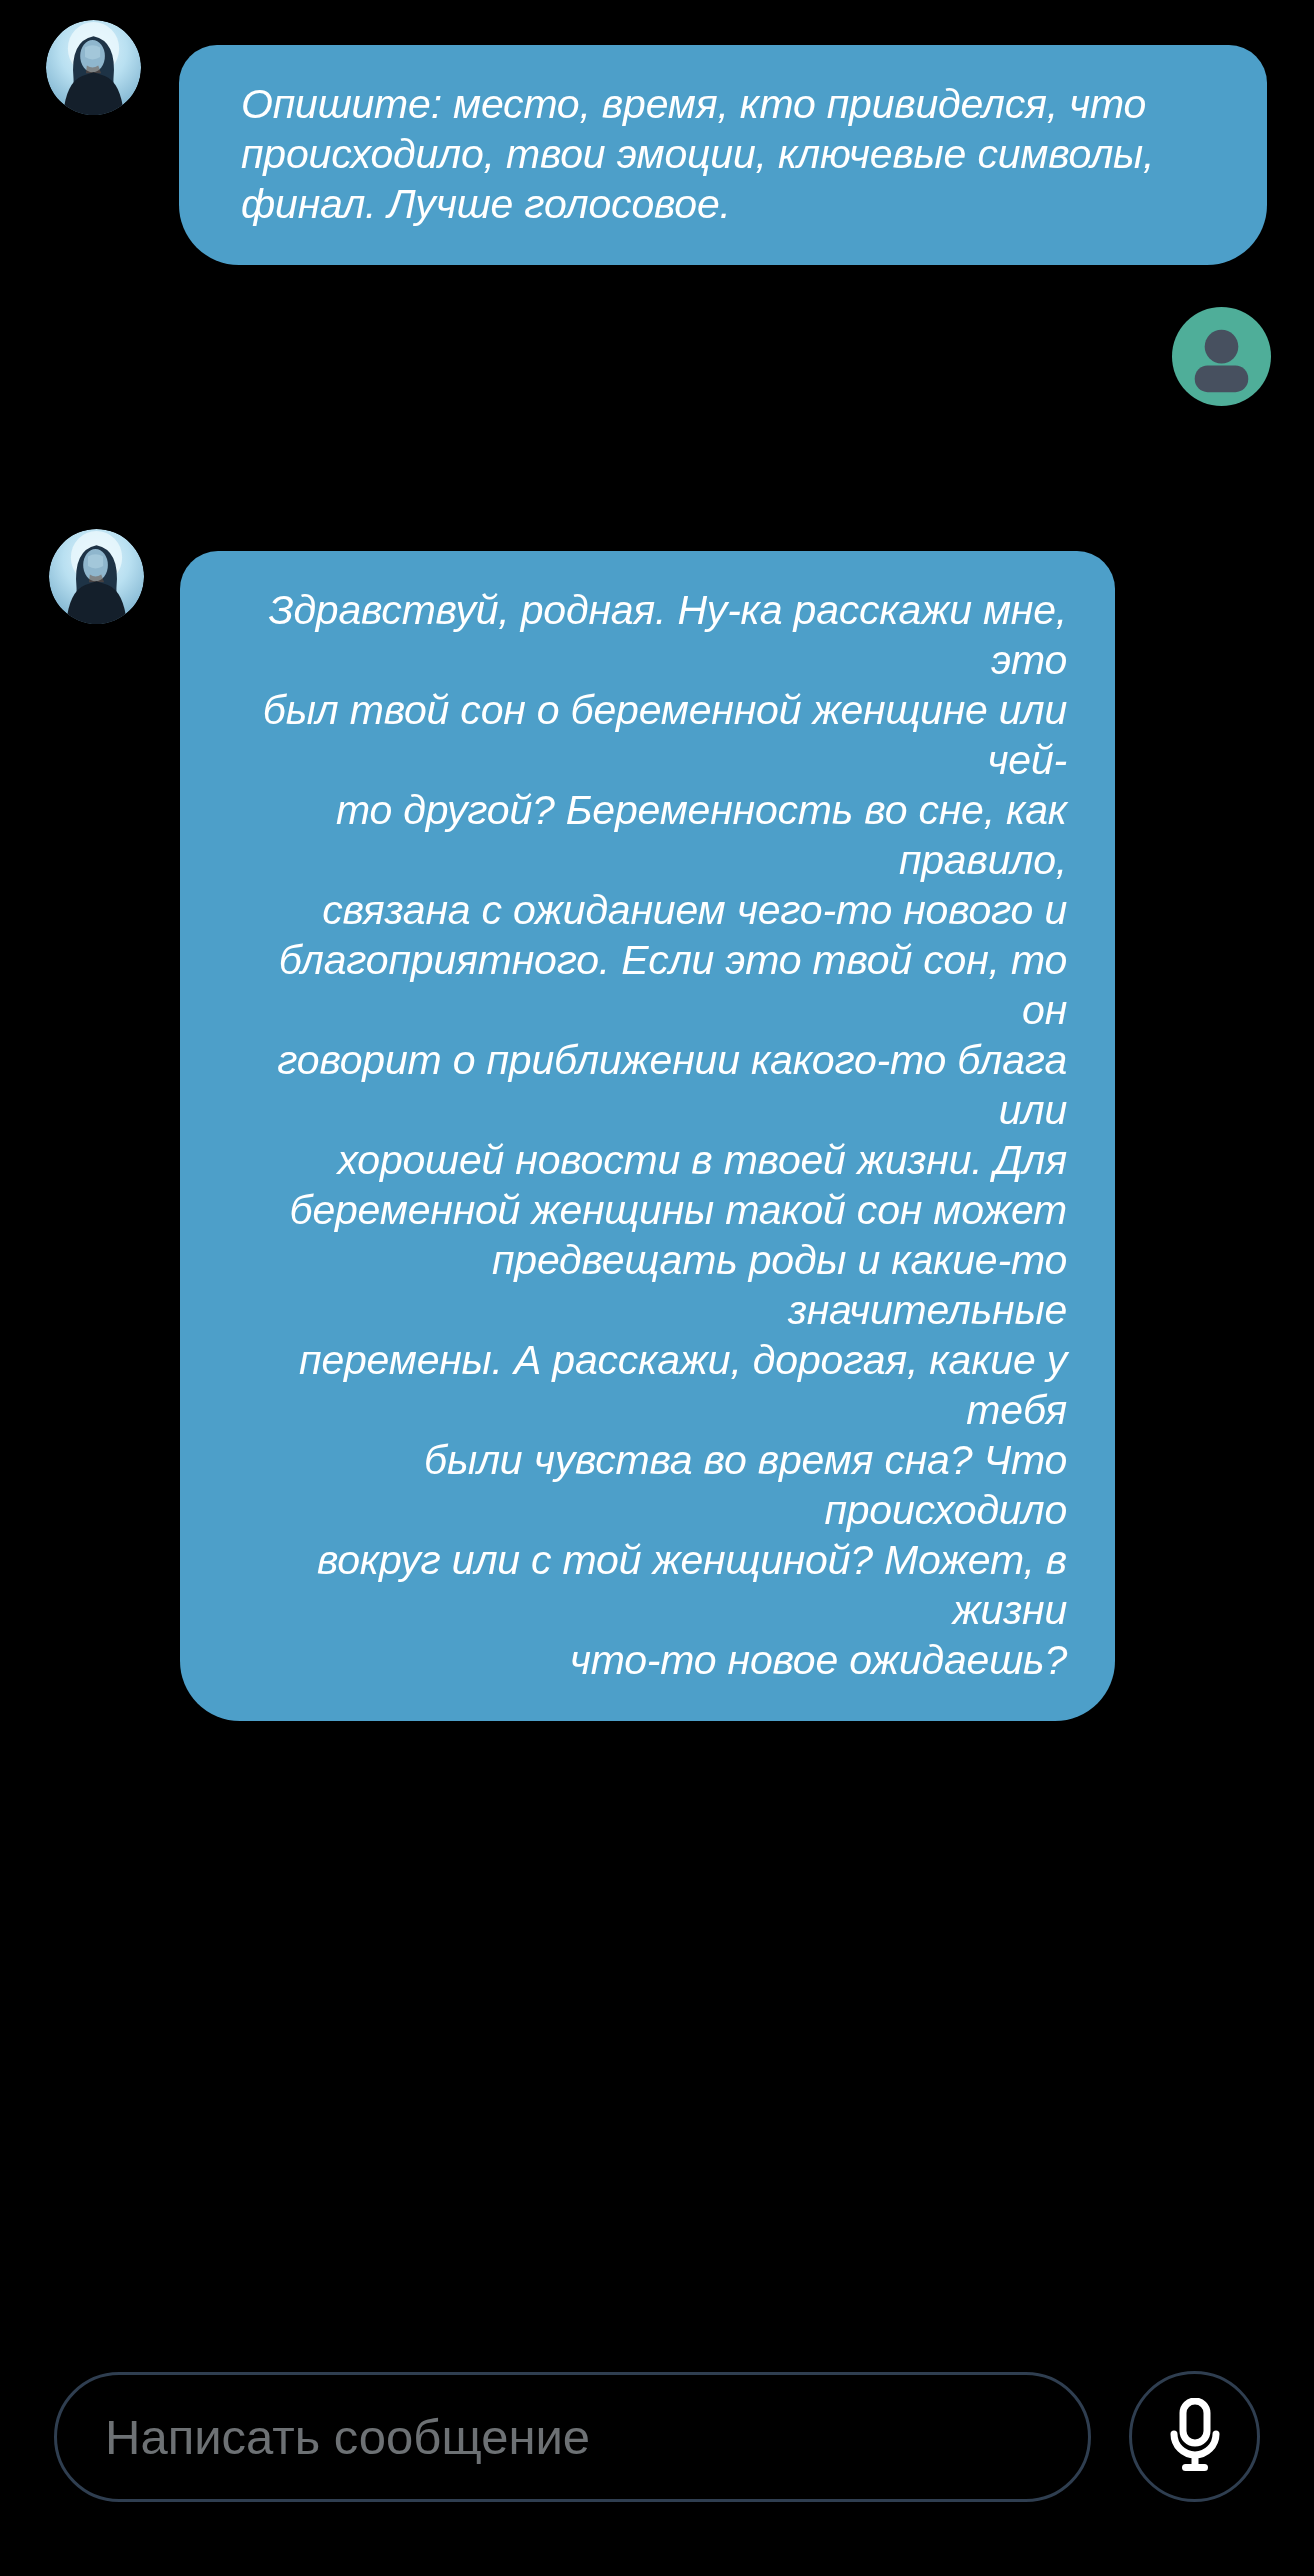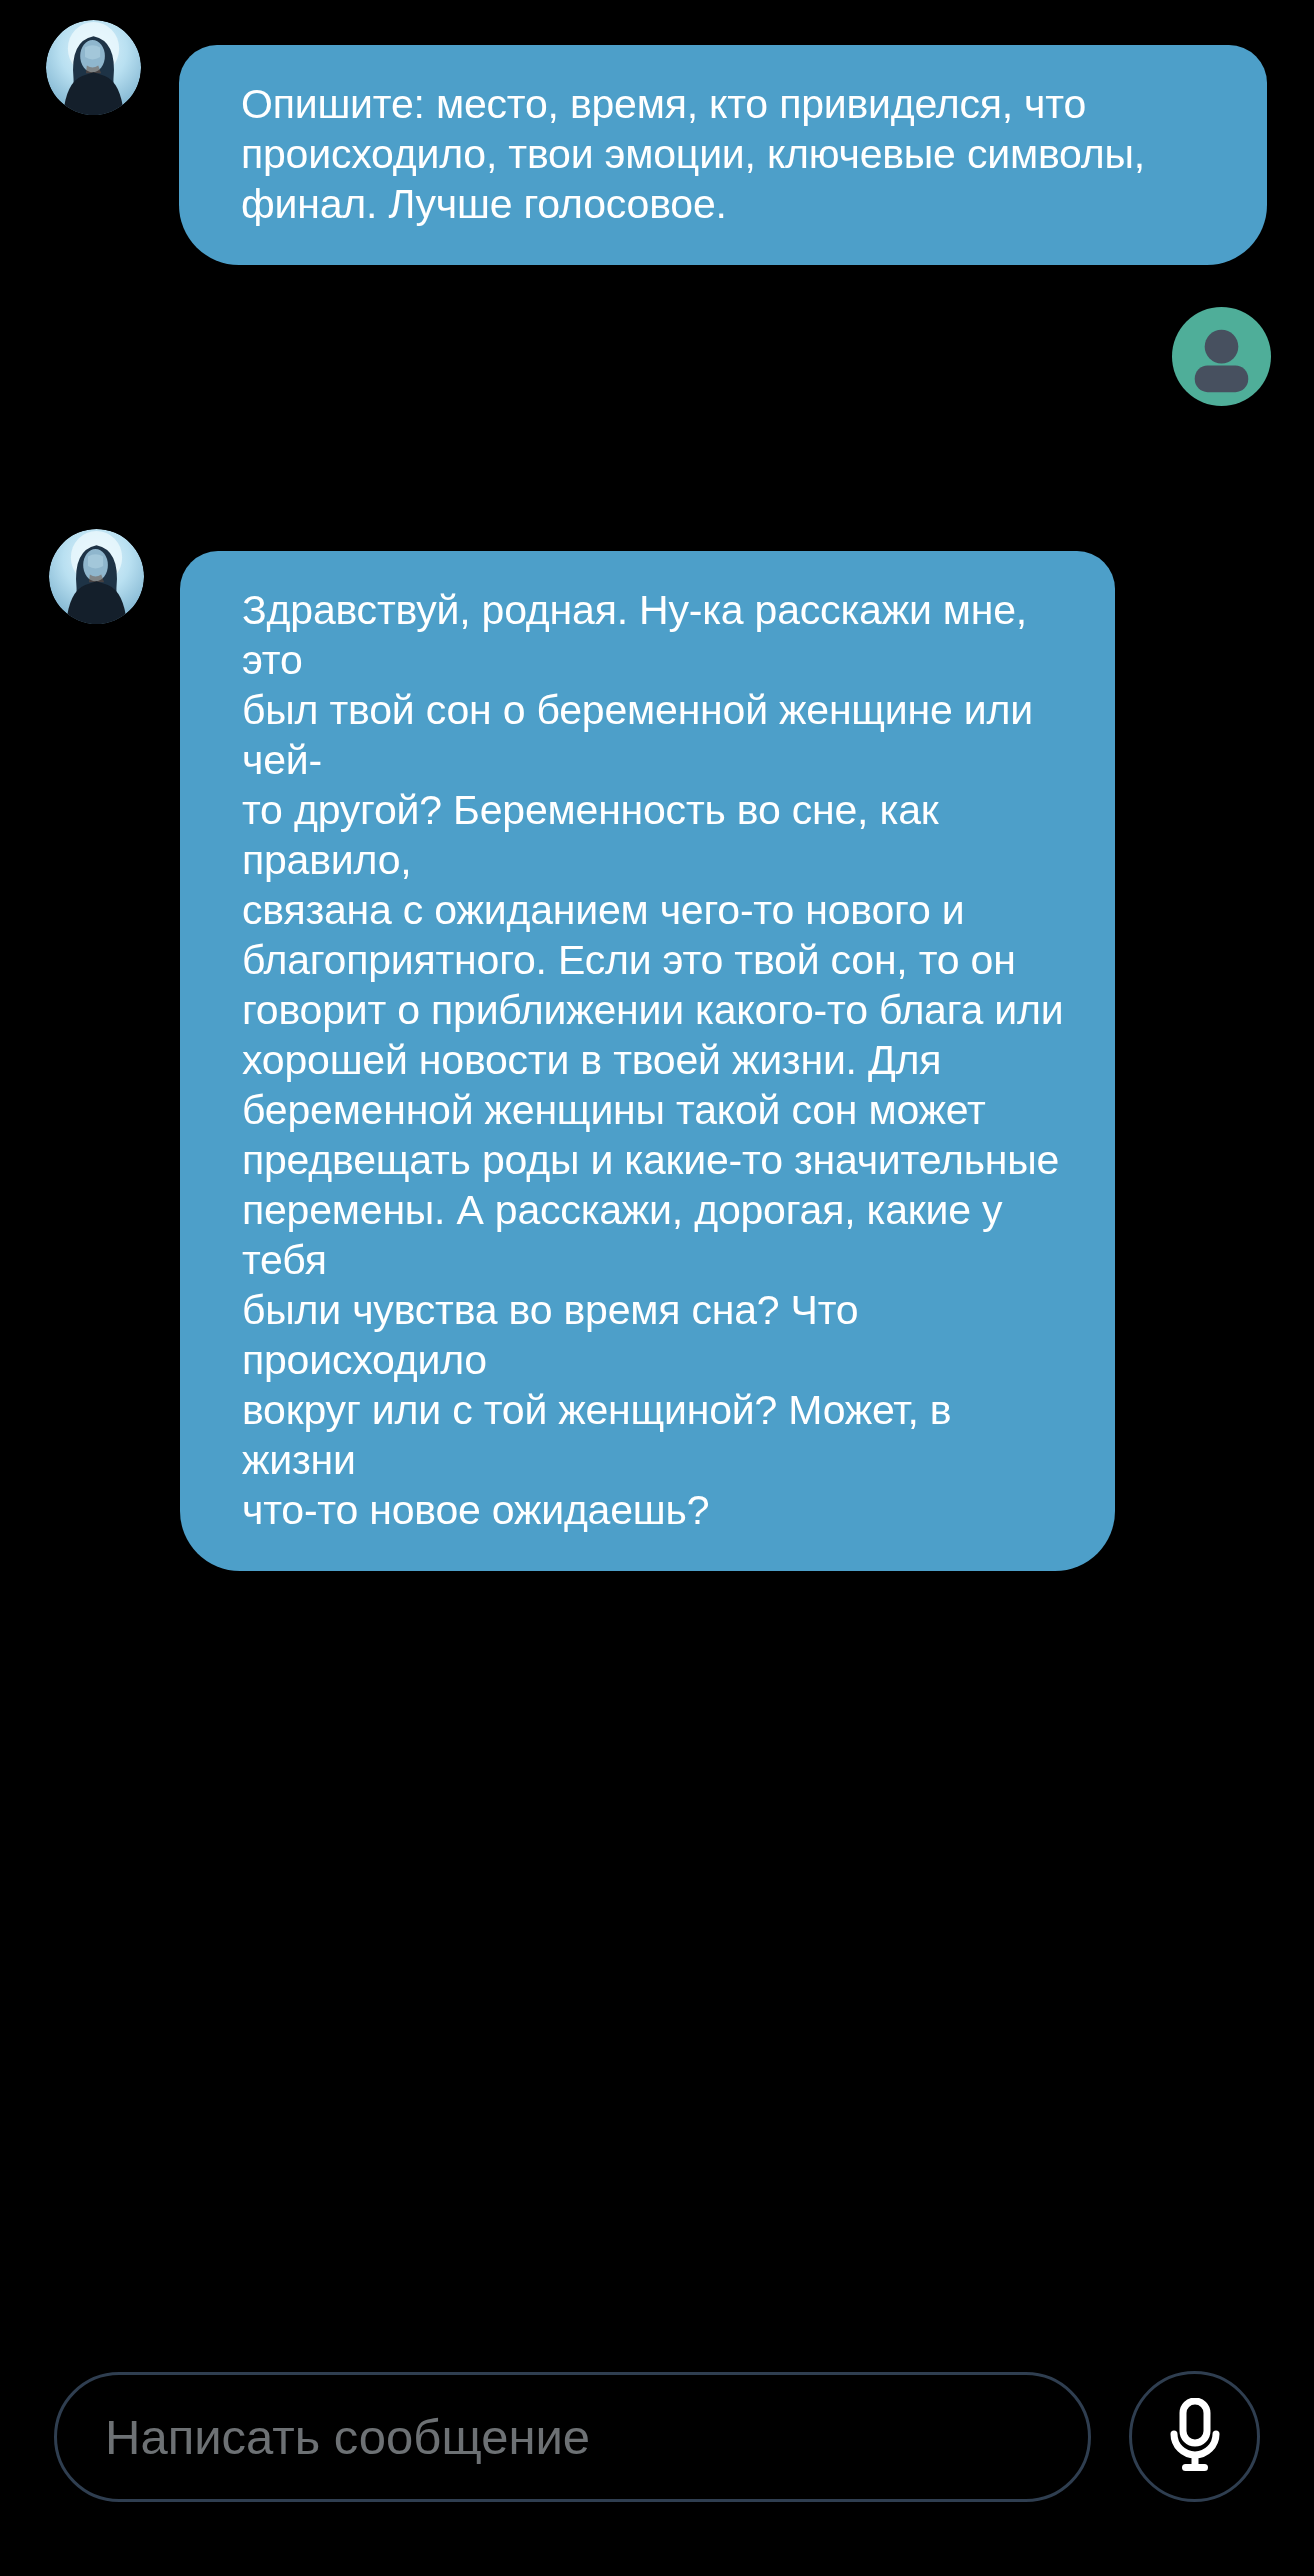--- a/index.html
+++ b/index.html
@@ -21,23 +21,24 @@
     position:absolute;
     box-sizing:border-box;
     color:var(--bubble-text);
     font-size:41px;line-height:50px;letter-spacing:-0.2px;
   }
   .bubble-text{white-space:pre-line;}
   .bot-bubble{
     background:var(--bot-bubble);
     border-radius:38px 38px 60px 60px;
     padding:34px 48px 36px 62px;
+    font-style:italic;
   }
   #bubble-1{left:179px;top:45px;width:1088px;}
-  #bubble-3{left:180px;top:551px;width:935px;}
+  #bubble-3{left:180px;top:551px;width:935px;text-align:right;}
   #bubble-2{
     left:433px;top:341px;width:702px;height:119px;
     background:var(--user-bubble);
     border-radius:60px 60px 46px 60px;
     line-height:119px;text-align:center;
   }
   #bubble-2 .bubble-text{white-space:nowrap;}
   
   #composer-input{
     position:absolute;left:54px;top:2372px;

